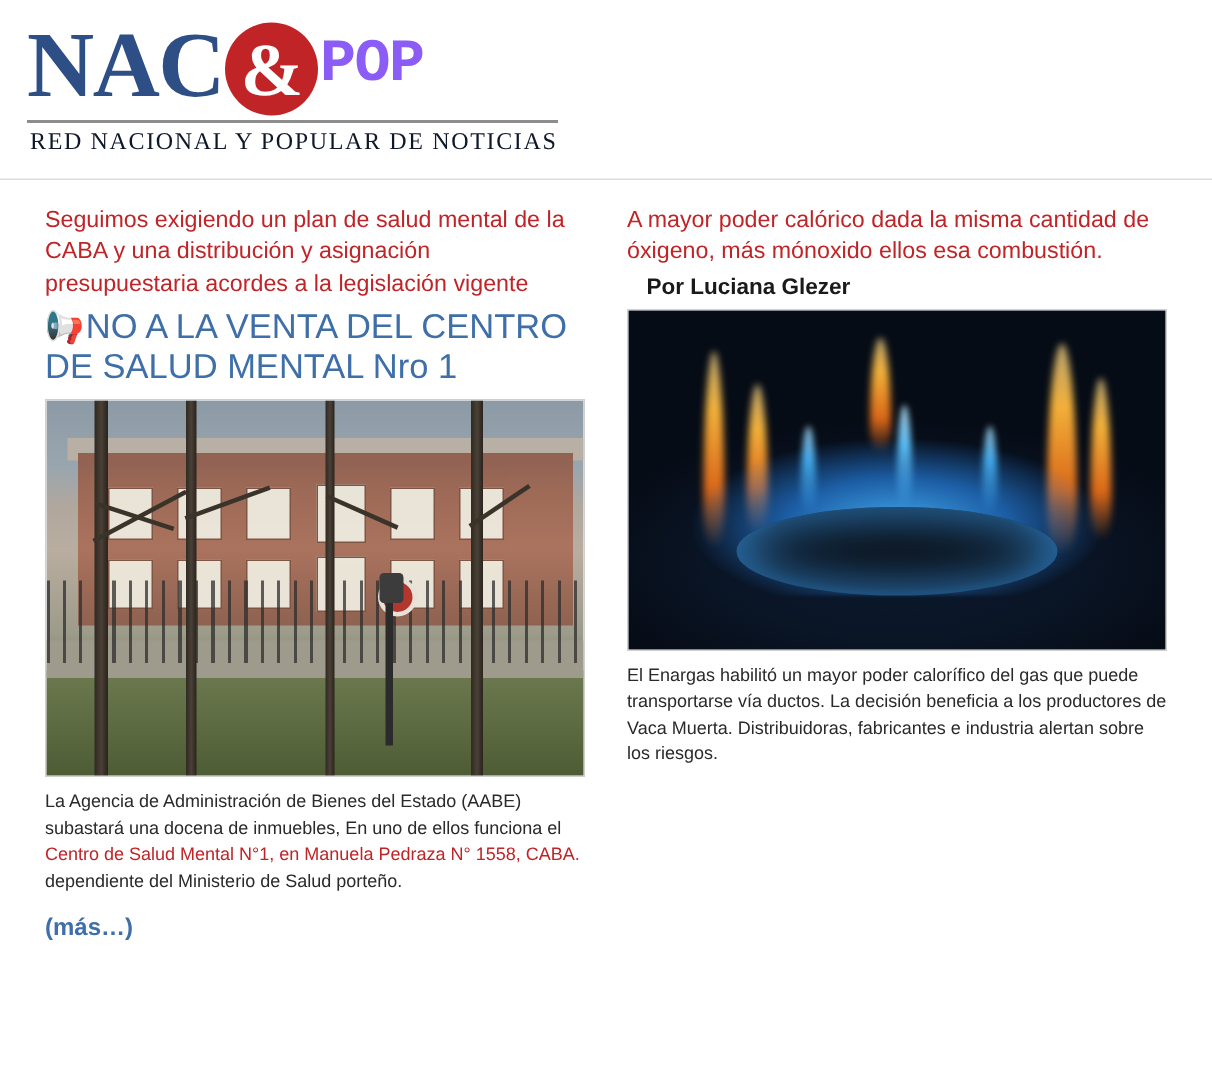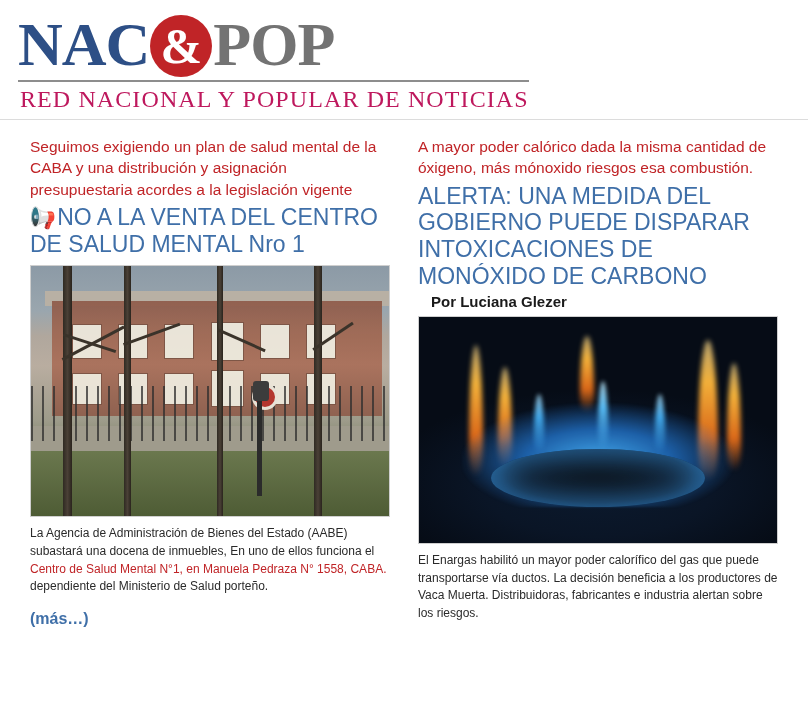--- a/index.html
+++ b/index.html
@@ -49,31 +49,31 @@
     font-size: 50px;
     font-weight: 700;
     display: flex;
     align-items: center;
     justify-content: center;
     margin: 0 1px;
     position: relative;
     top: 2px;
   }
   .logo-pop {
-    font-family: Liberation Serif, serif;
-    font-size: 62px;
-    font-weight: 700;
-    color: #737373;
+    font-family: Liberation Mono, monospace;
+    font-size: 40px;
+    font-weight: 700;
+    color: #8b5cf6;
     letter-spacing: -1px;
   }
   .logo-sub {
     font-family: "Liberation Serif", serif;
-    font-size: 24px;
+    font-size: 16px;
     letter-spacing: 1.1px;
-    color: #be185d;
+    color: #0f172a;
     padding-top: 4px;
     padding-left: 2px;
     border-top: 2px solid #8d8d8d;
     display: inline-block;
     margin-top: 2px;
   }
 
   
   .columns {
     display: flex;
@@ -302,25 +302,22 @@
       </div>
 
       <p class="body-text">
         <span>La Agencia de Administración de Bienes del Estado (AABE) subastará una docena de inmuebles, En uno de ellos funciona el </span><span class="hl">Centro de Salud Mental N°1, en Manuela Pedraza N° 1558, CABA.</span><span> dependiente del Ministerio de Salud porteño.</span>
       </p>
 
       <div class="more">(más…)</div>
     </div>
 
     <div class="col">
-      <p class="kicker">A mayor poder calórico dada la misma cantidad de óxigeno, más mónoxido riesgos esa combustión.</p>
-
-      <h2 class="headline">
-        <span>ALERTA: UNA MEDIDA DEL GOBIERNO PUEDE DISPARAR INTOXICACIONES DE MONÓXIDO DE CARBONO</span>
-      </h2>
+      <p class="kicker">A mayor poder calórico dada la misma cantidad de óxigeno, más mónoxido ellos esa combustión.</p>
+
 
       <div class="byline">Por Luciana Glezer</div>
 
       <div class="photo photo-2">
         <div class="p2-bg"></div>
         <div class="p2-orange" style="left:14%;bottom:30%;height:58%;"></div>
         <div class="p2-orange" style="left:22%;bottom:34%;height:44%;"></div>
         <div class="p2-orange" style="left:78%;bottom:28%;height:62%;width:20px;"></div>
         <div class="p2-orange" style="left:86%;bottom:32%;height:48%;"></div>
         <div class="p2-orange" style="left:45%;bottom:58%;height:34%;"></div>

